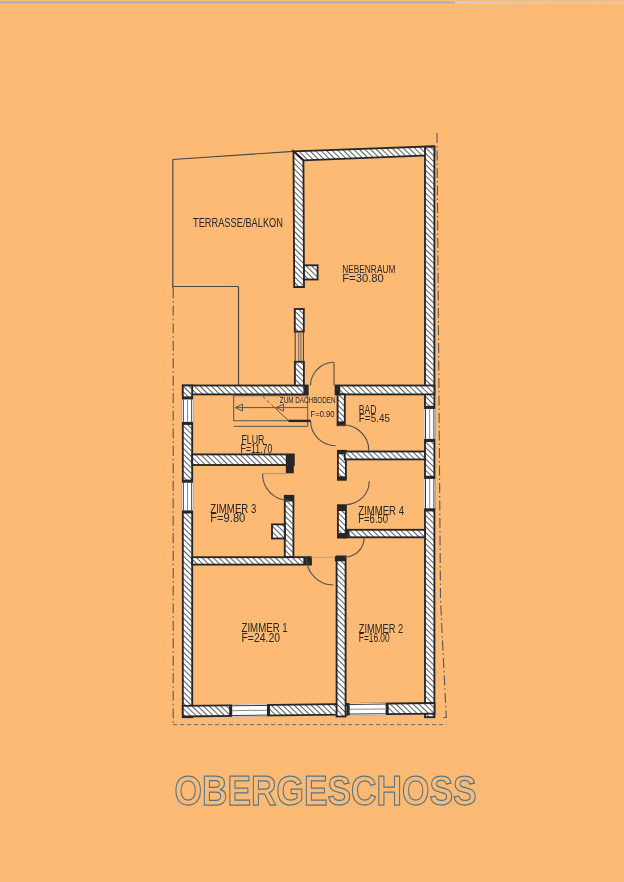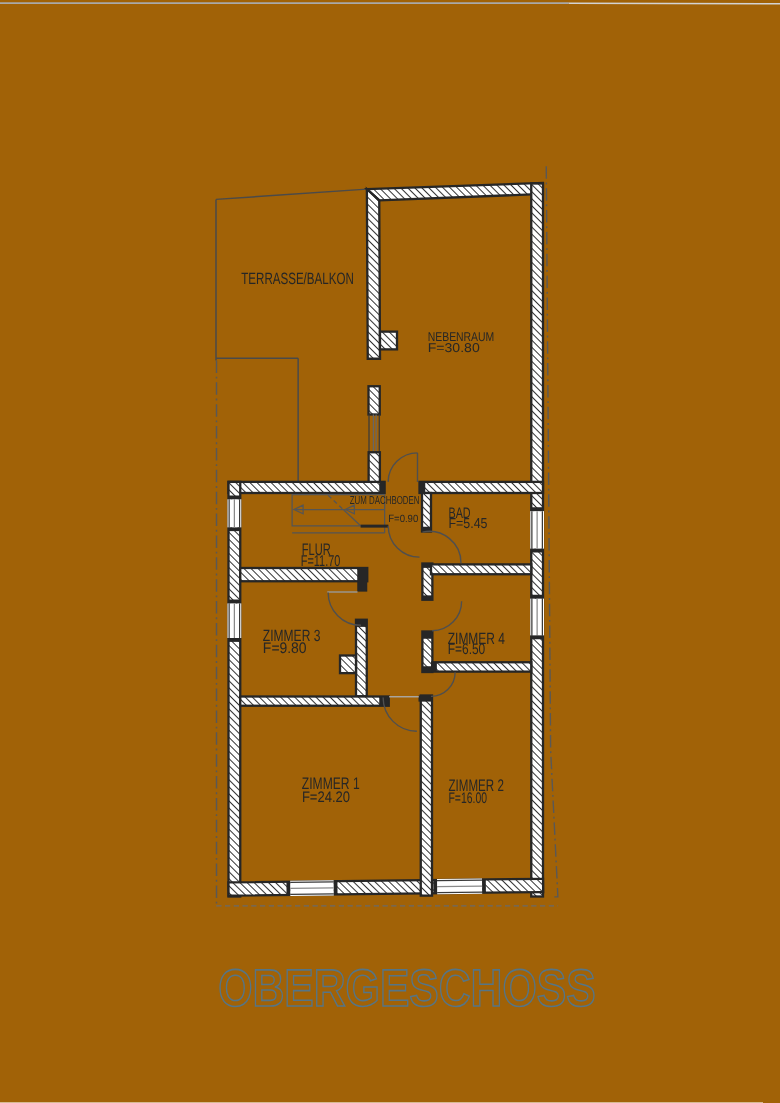--- a/index.html
+++ b/index.html
@@ -1,16 +1,16 @@
 <!DOCTYPE html>
 <html><head>
 <meta charset="utf-8">
 <style>
   html,body{margin:0;padding:0;background:#ffffff;}
-  .page{position:relative;width:624px;height:882px;background:#a16207;overflow:hidden;text-align:center;}
+  .page{position:relative;width:624px;height:882px;background:#fdba74;overflow:hidden;text-align:center;}
   svg{position:absolute;left:0;top:0;}
   text{font-family:"Liberation Sans",sans-serif;fill:#262626;}
 </style>
 </head>
 <body>
 <div class="page">
 <svg width="624" height="882" viewBox="0 0 624 882">
 <defs>
   <pattern id="hx" width="4.0" height="4.0" patternUnits="userSpaceOnUse" patternTransform="rotate(-45)">
     <rect width="4.0" height="4.0" fill="#ffffff"></rect>

